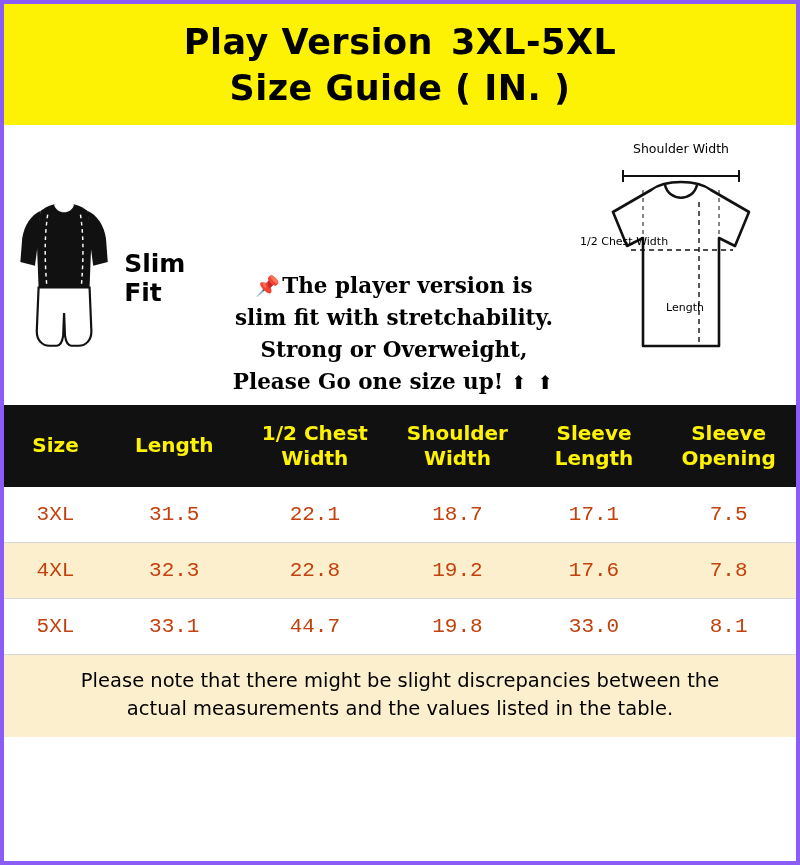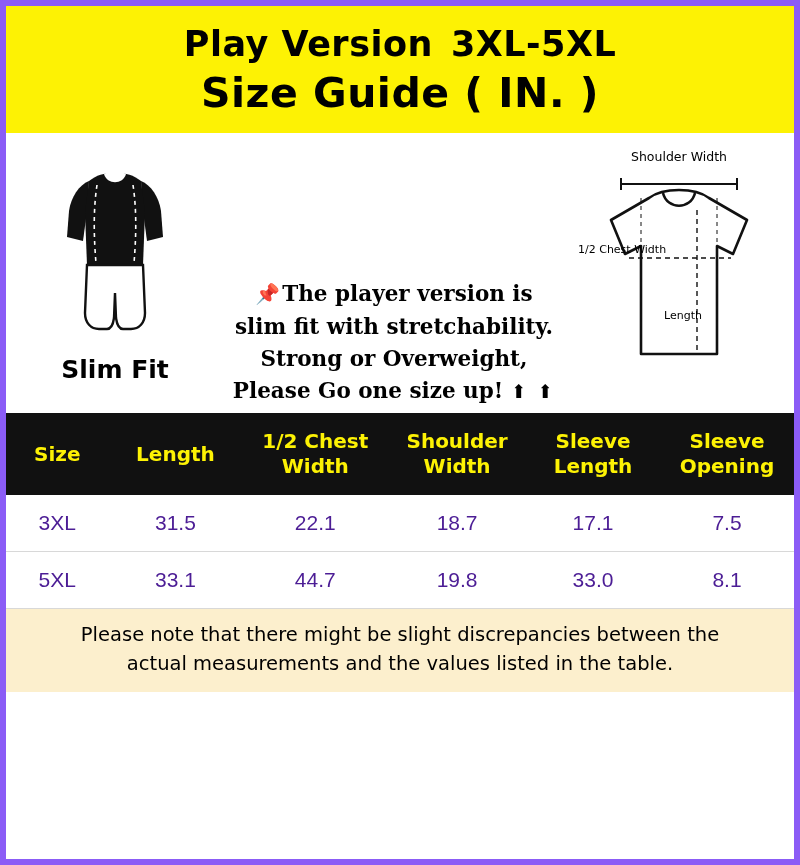--- a/index.html
+++ b/index.html
@@ -5,53 +5,53 @@
   * { box-sizing: border-box; margin: 0; padding: 0; }
   html, body {
     width: 800px; height: 865px;
     background: #ffffff;
     font-family: "DejaVu Sans", sans-serif;
   }
   .page {
     width: 800px; height: 865px;
     position: relative;
     background: #ffffff;
-    border: 6px solid #8b5cf6;
+    border: 4px solid #8b5cf6;
     overflow: hidden;
   }
 
   
   .header {
     background: #fdf204;
     padding: 18px 10px 16px 10px;
     text-align: center;
   }
   .header-line {
     font-family: "DejaVu Sans", sans-serif;
     font-weight: bold;
     color: #000000;
     line-height: 1.15;
     letter-spacing: 0.5px;
   }
   .header-line-1 { font-size: 35px; }
   .header-line-1 .spacer { display: inline-block; width: 18px; }
-  .header-line-2 { font-size: 41px; margin-top: 6px; }
+  .header-line-2 { font-size: 35px; margin-top: 6px; }
 
   
   .info-band {
     display: flex;
     align-items: stretch;
     padding: 8px 0 6px 0;
     height: 280px;
     background: #ffffff;
   }
   .info-col-left {
     width: 218px;
     display: flex;
-    flex-direction: column;
+    flex-direction: row;
     align-items: center;
     justify-content: flex-start;
     padding-top: 12px;
   }
   .slimfit-label {
     font-size: 25px;
     font-weight: bold;
     color: #000000;
     margin-top: 12px;
     font-family: "DejaVu Sans", sans-serif;
@@ -113,24 +113,24 @@
     font-size: 20px;
     font-weight: bold;
     padding: 16px 4px;
     text-align: center;
     line-height: 1.25;
     font-family: "DejaVu Sans", sans-serif;
     border: none;
   }
   table.size-table td {
     font-size: 21px;
-    color: #4c1d95;
+    color: #c2410c;
     text-align: center;
     padding: 16px 4px;
-    font-family: Liberation Sans, sans-serif;
+    font-family: Liberation Mono, monospace;
     border-bottom: 1px solid #d8d8d8;
   }
   tr.row-alt td { background: #fcefcd; }
   tr.row-plain td { background: #ffffff; }
   col.c1 { width: 13.0%; }
   col.c2 { width: 17.0%; }
   col.c3 { width: 18.5%; }
   col.c4 { width: 17.5%; }
   col.c5 { width: 17.0%; }
   col.c6 { width: 17.0%; }
@@ -240,20 +240,28 @@
     </thead>
     <tbody>
       <tr class="row-plain">
         <td>3XL</td>
         <td>31.5</td>
         <td>22.1</td>
         <td>18.7</td>
         <td>17.1</td>
         <td>7.5</td>
       </tr>
+      <tr class="row-alt">
+        <td>4XL</td>
+        <td>32.3</td>
+        <td>22.8</td>
+        <td>19.2</td>
+        <td>17.6</td>
+        <td>7.8</td>
+      </tr>
       <tr class="row-plain">
         <td>5XL</td>
         <td>33.1</td>
         <td>44.7</td>
         <td>19.8</td>
         <td>33.0</td>
         <td>8.1</td>
       </tr>
     </tbody>
   </table>

